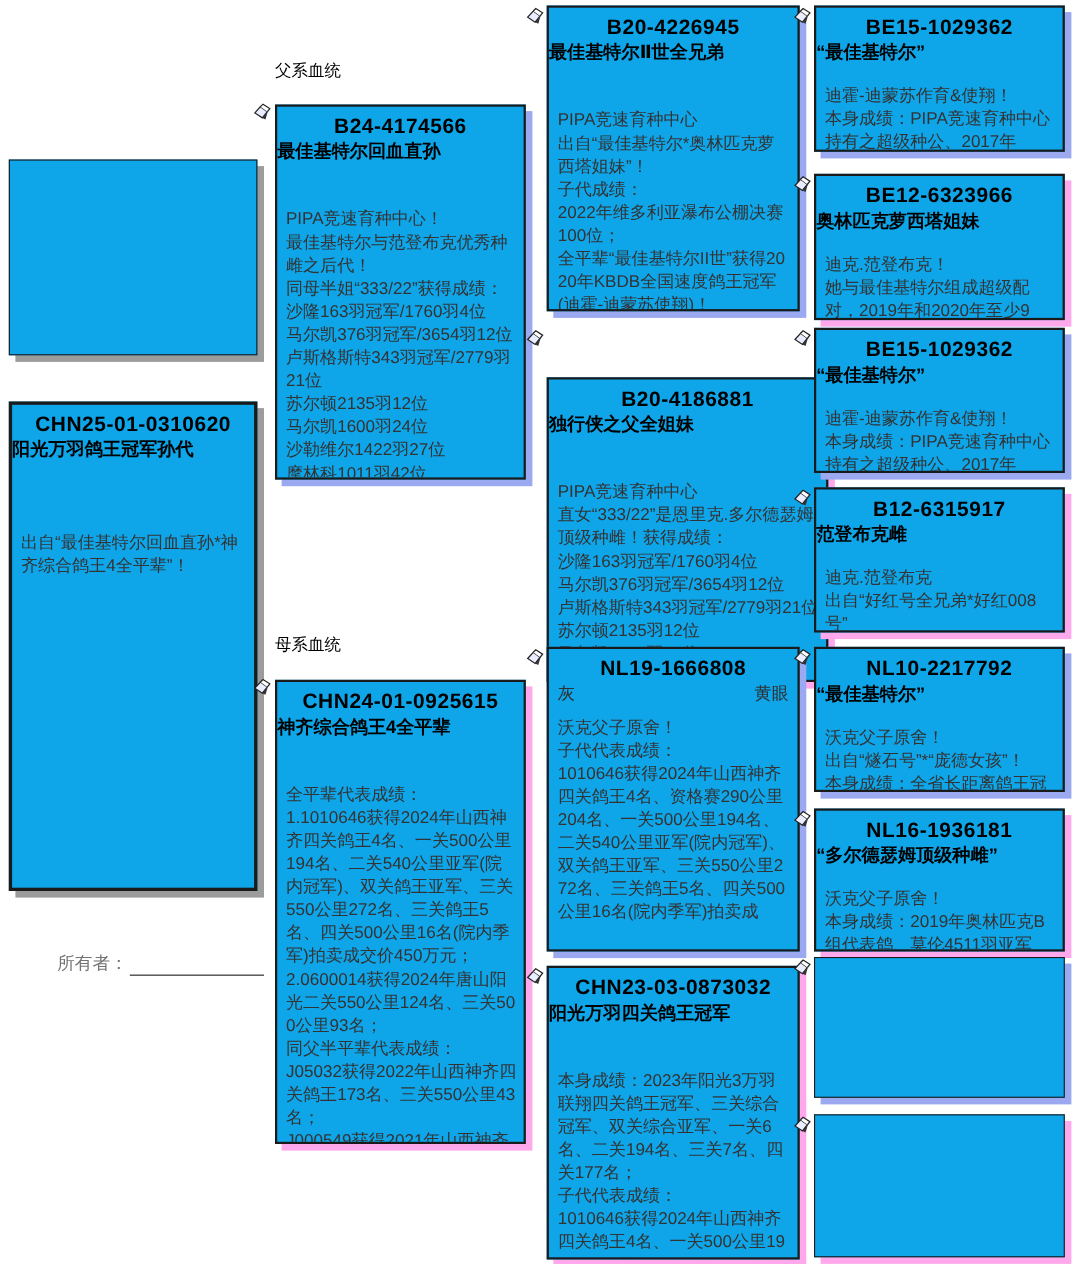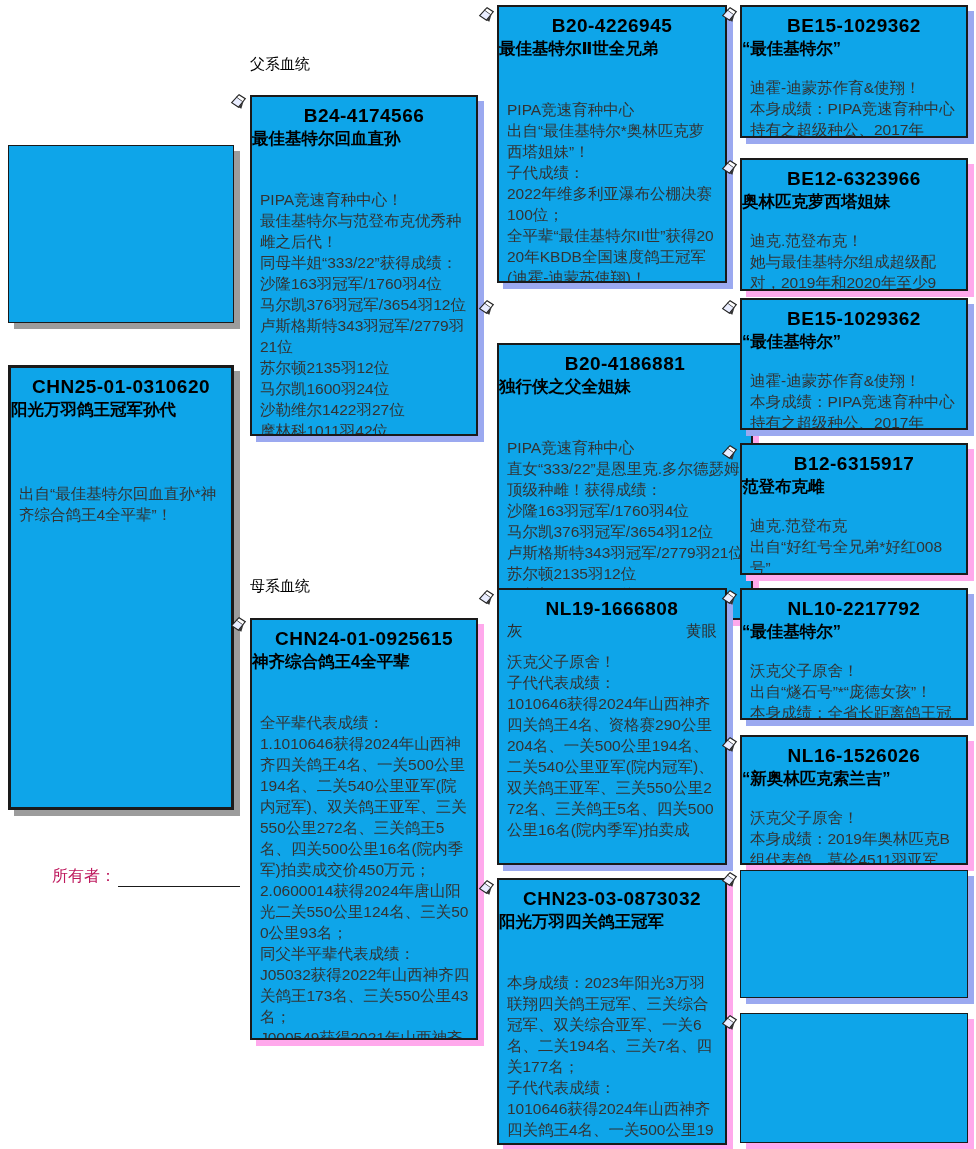--- a/index.html
+++ b/index.html
@@ -68,21 +68,21 @@
   }
   .blood-label {
     position: absolute;
     font-weight: normal;
     font-size: 15px;
     color: #000;
   }
   .owner {
     position: absolute;
     font-size: 16px;
-    color: #be185d;
+    color: #737373;
     display: flex;
     align-items: flex-end;
   }
   .owner-line {
     display: inline-block;
     width: 122px;
     border-bottom: 1.5px solid #1a1a1a;
     height: 18px;
     margin-left: 2px;
   }
@@ -286,22 +286,22 @@
   </div>
   <span class="bucket" style="left:721px;top:589px;">
     <svg width="17" height="17" viewBox="0 0 15 15">
         <path d="M1.5 8.5 L6 3.5 L11.5 7.5 L7.5 12.5 Z" fill="#e9edff" stroke="#222" stroke-width="1"></path>
         <path d="M6 3.5 L8 1.5 L13.5 5 L11.5 7.5" fill="#fff" stroke="#222" stroke-width="1"></path>
         <path d="M7.5 12.5 L10 13.8 L11.8 7.8 Z" fill="#333"></path>
       </svg>
   </span>
 
   <div class="pbox female" style="left:740px;top:735px;width:228px;height:130px;">
-    <div class="ring">NL16-1526026</div>
-    <div class="pname">“新奥林匹克索兰吉”</div>
+    <div class="ring">NL16-1936181</div>
+    <div class="pname">“多尔德瑟姆顶级种雌”</div>
     <div class="body gap-sm">沃克父子原舍！
 本身成绩：2019年奥林匹克B组代表鸽、莫伦4511羽亚军、</div>
   </div>
   <span class="bucket" style="left:721px;top:736px;">
     <svg width="17" height="17" viewBox="0 0 15 15">
         <path d="M1.5 8.5 L6 3.5 L11.5 7.5 L7.5 12.5 Z" fill="#e9edff" stroke="#222" stroke-width="1"></path>
         <path d="M6 3.5 L8 1.5 L13.5 5 L11.5 7.5" fill="#fff" stroke="#222" stroke-width="1"></path>
         <path d="M7.5 12.5 L10 13.8 L11.8 7.8 Z" fill="#333"></path>
       </svg>
   </span>

